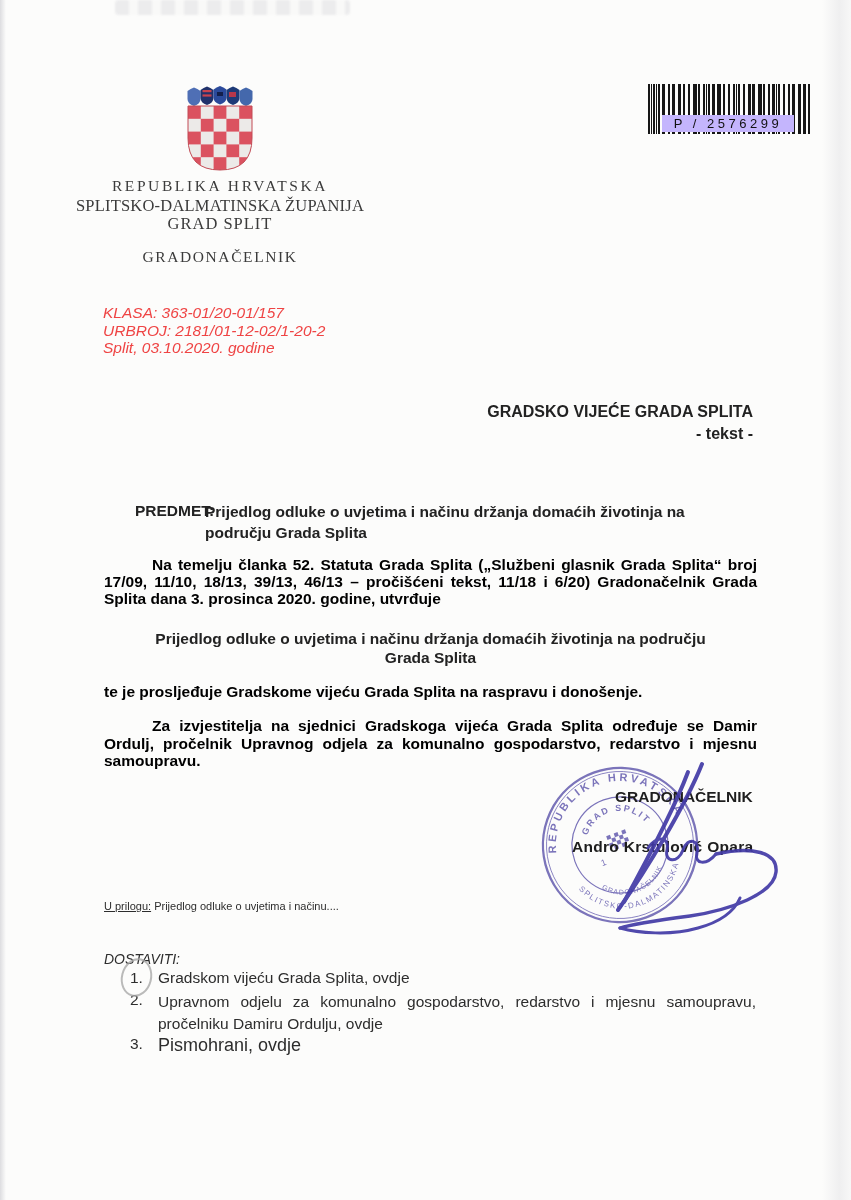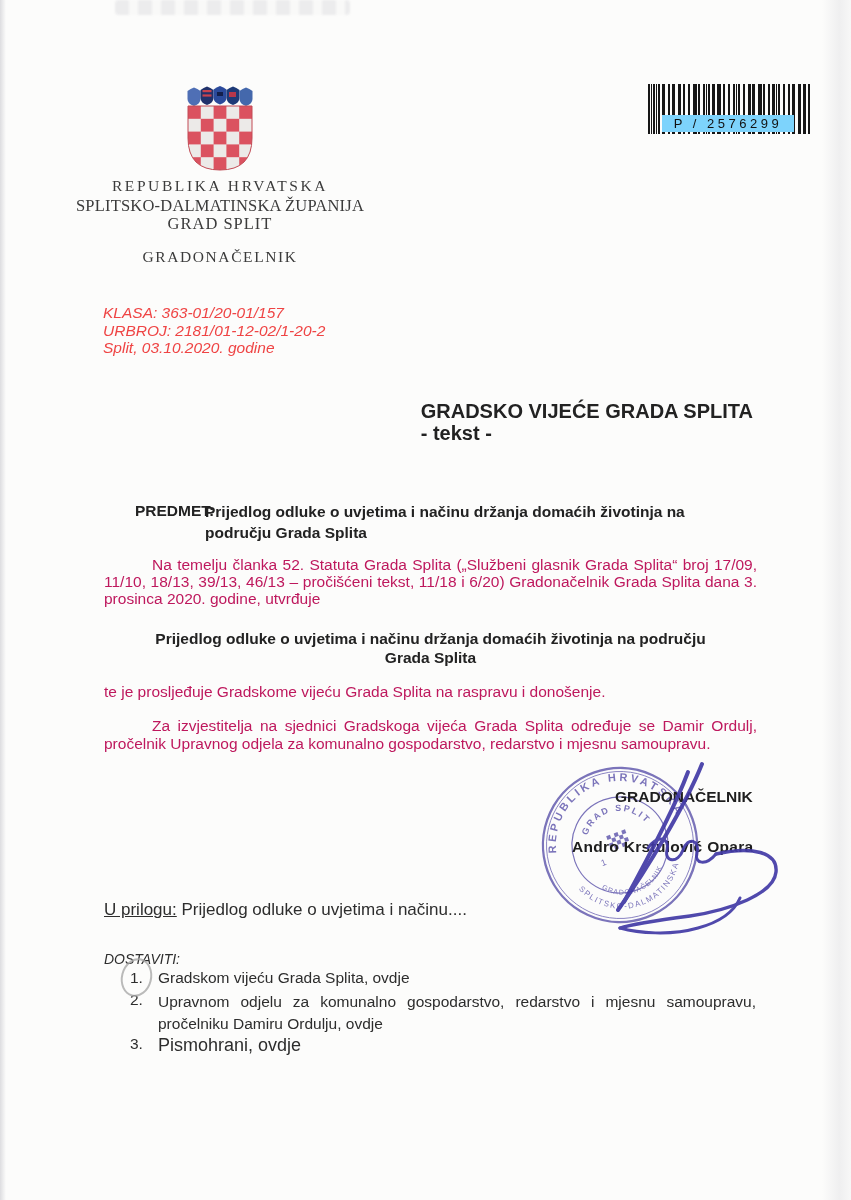--- a/index.html
+++ b/index.html
@@ -23,44 +23,44 @@
   .hdr3{top:214px;font-size:16.5px;letter-spacing:1px;}
   .hdr4{top:248px;font-size:15.5px;letter-spacing:1.6px;}
   
   .barcode{left:648px;top:84px;width:162px;height:50px;}
   .bars{position:absolute;inset:0;
     background-image:
       repeating-linear-gradient(90deg,#161616 0 2px,transparent 2px 5px),
       repeating-linear-gradient(90deg,#161616 0 1px,transparent 1px 8px),
       repeating-linear-gradient(90deg,transparent 0 3px,#161616 3px 4px,transparent 4px 11px);}
   .bar-label{position:absolute;left:14px;right:16px;bottom:2px;height:17px;line-height:17px;
-    background:#7dd3fc;text-align:center;font-size:13px;letter-spacing:3.5px;color:#111;}
+    background:#c4b5fd;text-align:center;font-size:13px;letter-spacing:3.5px;color:#111;}
   
   .refblock{left:103px;top:304px;font-size:15.5px;line-height:17.5px;color:#ef4444;font-style:italic;}
   
-  .recipient{right:98px;top:401px;font-weight:bold;color:#222;
-    font-size:20px;line-height:21.5px;}
+  .recipient{right:98px;top:401px;text-align:right;font-weight:bold;color:#222;
+    font-size:16px;line-height:21.5px;}
   
   .subj-label{left:107px;top:502px;font-weight:bold;font-size:15.5px;color:#222;margin-left:28px;}
   .subj-text{left:205px;top:502px;width:505px;font-weight:bold;font-size:15.5px;
     line-height:20.5px;color:#222;}
   
-  .body-block{left:104px;width:653px;font-size:15.5px;color:#be185d;}
+  .body-block{left:104px;width:653px;font-size:15.5px;color:#000000;font-weight:bold;}
   .p1{top:557px;text-align:justify;text-indent:48px;line-height:16.9px;}
   .heading{top:629px;font-weight:bold;color:#222;line-height:19px;text-align:center;}
   .heading .inner{display:block;max-width:590px;margin:0 auto;}
   .p2{top:683px;}
   .p3{top:717px;text-align:justify;text-indent:48px;line-height:17.5px;}
   
   .stamp-svg{left:520px;top:752px;z-index:1;}
   .sig-title{left:615px;top:788px;font-weight:bold;font-size:15.5px;color:#1d1d1d;z-index:2;}
   .sig-name{left:572px;top:838px;font-weight:bold;font-size:15.5px;letter-spacing:.3px;color:#1d1d1d;z-index:2;}
   .sig-svg{left:520px;top:750px;z-index:3;}
   
-  .attach{left:104px;top:900px;font-size:17px;}
+  .attach{left:104px;top:900px;font-size:11px;}
   .attach .u{text-decoration:underline;}
   
   .dost-label{left:104px;top:951px;font-size:14px;font-style:italic;}
   .dost-num{font-size:15.5px;}
   .n1{left:130px;top:969px;} .t1{left:158px;top:969px;font-size:15.5px;}
   .n2{left:130px;top:991px;} .t2{left:158px;top:991px;width:598px;font-size:15.5px;
       line-height:21.8px;text-align:justify;}
   .n3{left:130px;top:1035px;} .t3{left:158px;top:1035px;font-size:18px;}
   .pen-circle{left:121px;top:958px;width:27px;height:35px;border:2px solid #a9a9a9;
     border-radius:50%;transform:rotate(14deg);opacity:.8;z-index:4;}

